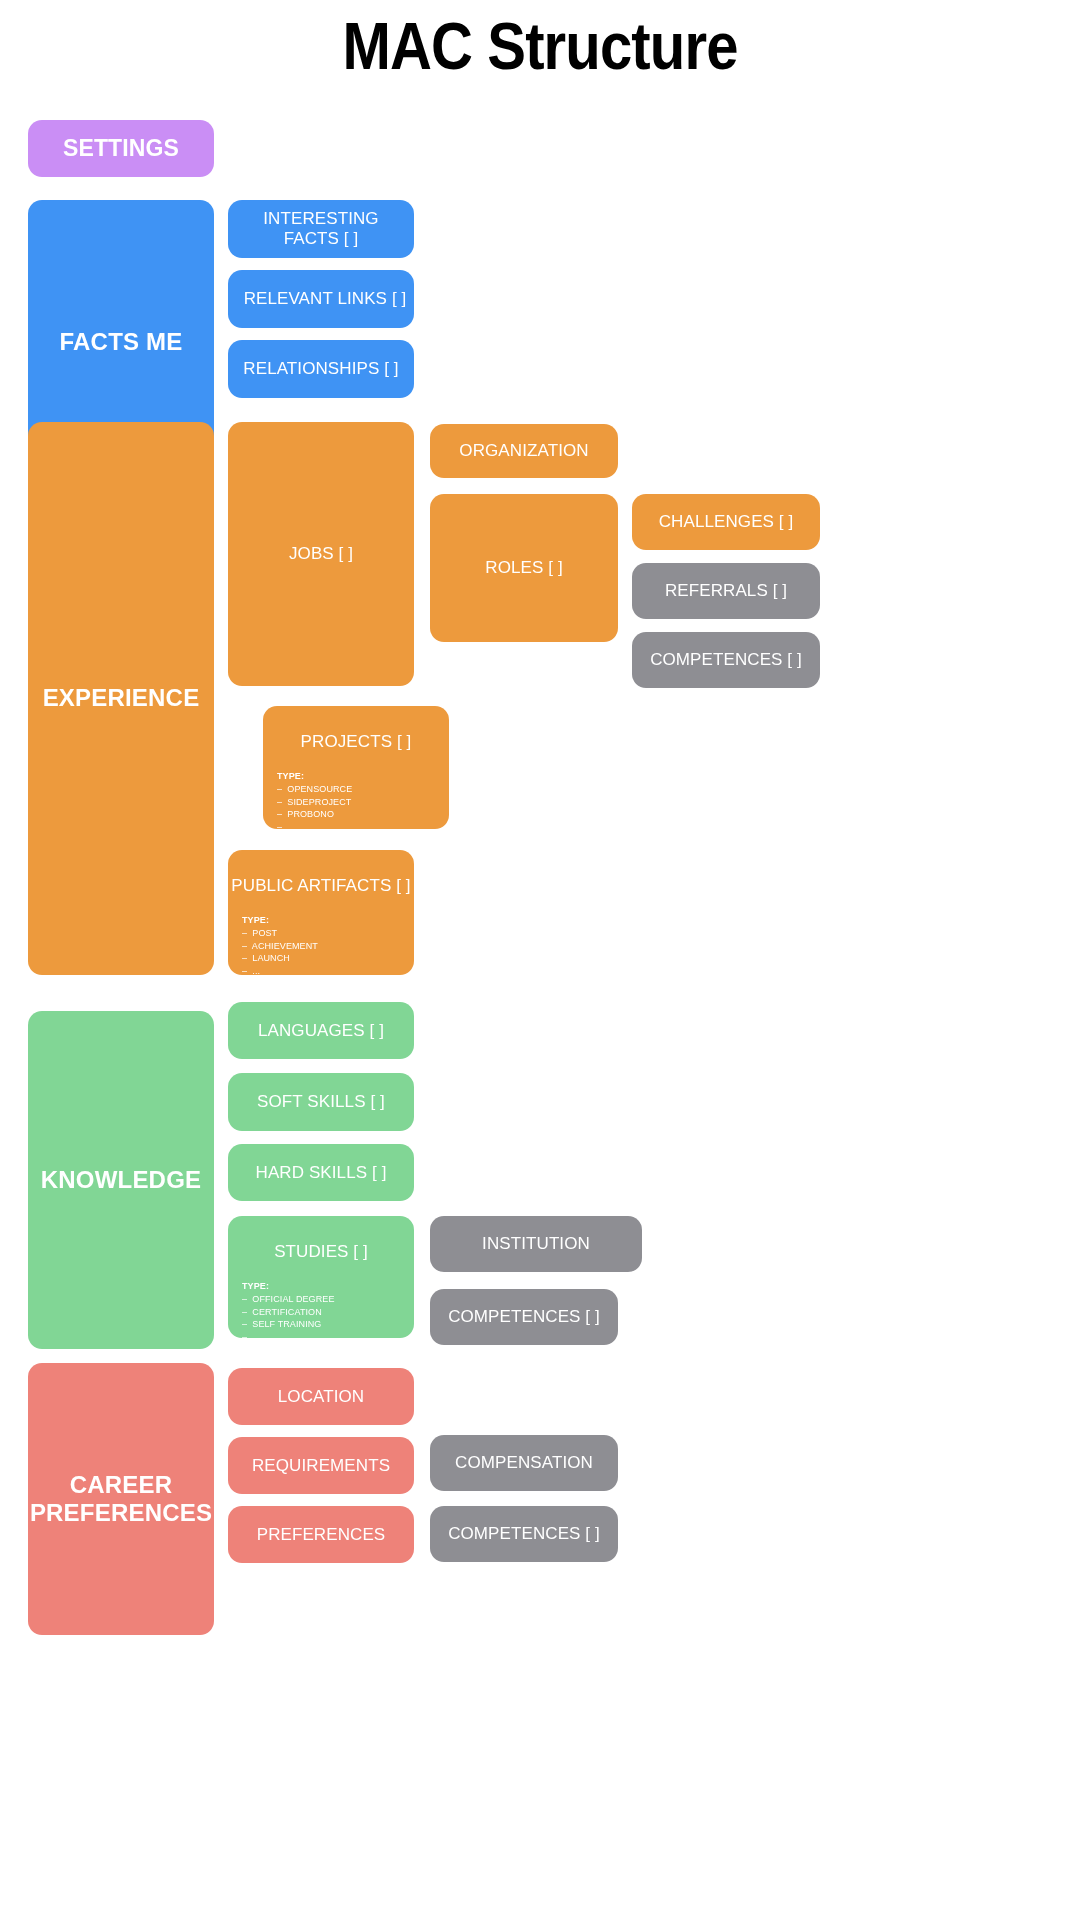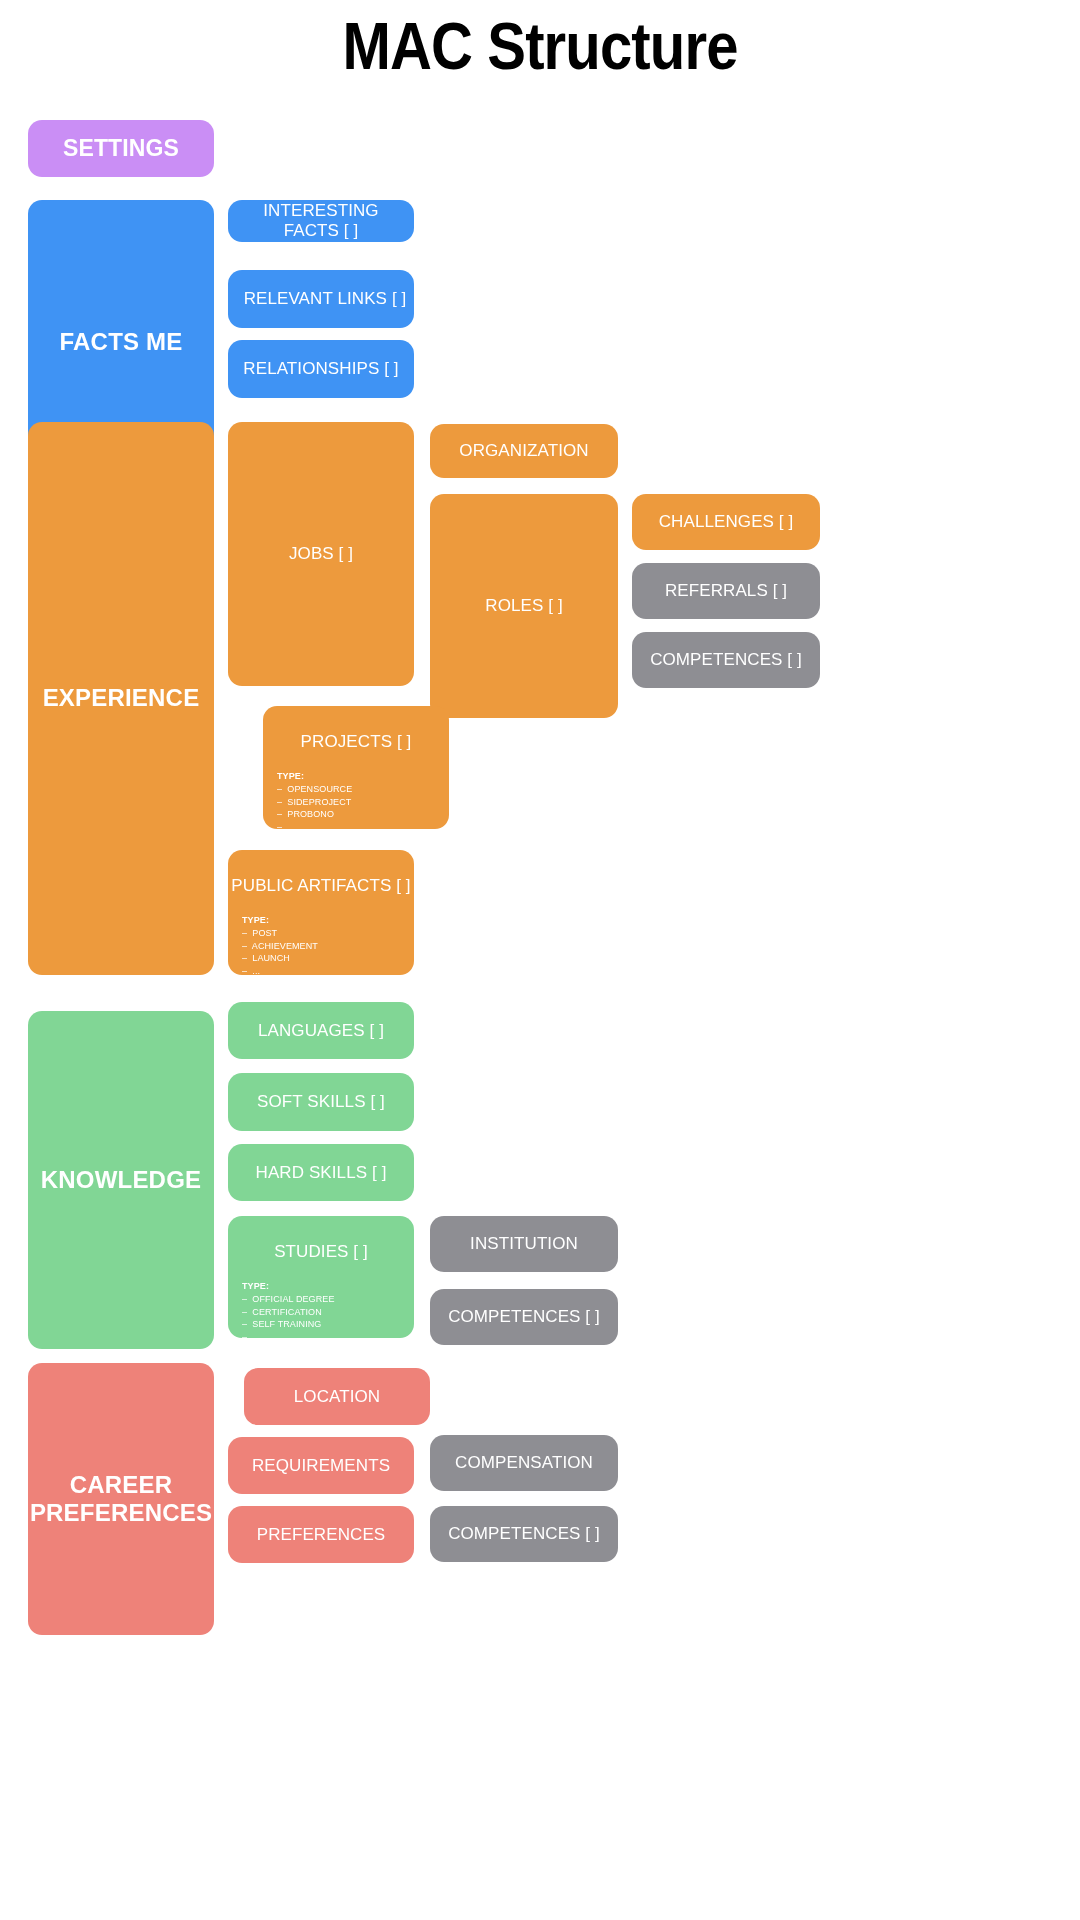--- a/index.html
+++ b/index.html
@@ -114,21 +114,21 @@
 
   <div class="page-title">MAC Structure</div>
 
   <div class="card leaf c-purple" style="left:28px; top:120px; width:186px; height:57px; font-size:23px; font-weight:bold;">
     <span class="card-label">SETTINGS</span>
   </div>
 
   <div class="card section c-blue" style="left:28px; top:200px; width:186px; height:285px;">
     <span class="card-label">FACTS ME</span>
   </div>
-  <div class="card leaf c-blue" style="left:228px; top:200px; width:186px; height:42px;">
+  <div class="card leaf c-blue" style="left:228px; top:200px; width:186px; height:58px;">
     <span class="card-label">INTERESTING FACTS [ ]</span>
   </div>
   <div class="card leaf c-blue" style="left:228px; top:270px; width:186px; height:58px;padding-left:8px;">
     <span class="card-label">RELEVANT LINKS [ ]</span>
   </div>
   <div class="card leaf c-blue" style="left:228px; top:340px; width:186px; height:58px;">
     <span class="card-label">RELATIONSHIPS [ ]</span>
   </div>
 
   <div class="card section c-orange" style="left:28px; top:422px; width:186px; height:553px;">
@@ -136,21 +136,21 @@
   </div>
 
   <div class="card leaf c-orange" style="left:228px; top:422px; width:186px; height:264px;">
     <span class="card-label">JOBS [ ]</span>
   </div>
 
   <div class="card leaf c-orange" style="left:430px; top:424px; width:188px; height:54px;">
     <span class="card-label">ORGANIZATION</span>
   </div>
 
-  <div class="card leaf c-orange" style="left:430px; top:494px; width:188px; height:224px;">
+  <div class="card leaf c-orange" style="left:430px; top:494px; width:188px; height:148px;">
     <span class="card-label">ROLES [ ]</span>
   </div>
 
   <div class="card leaf c-gray" style="left:632px; top:563px; width:188px; height:56px;">
     <span class="card-label">REFERRALS [ ]</span>
   </div>
   <div class="card leaf c-orange" style="left:632px; top:494px; width:188px; height:56px;">
     <span class="card-label">CHALLENGES [ ]</span>
   </div>
   <div class="card leaf c-gray" style="left:632px; top:632px; width:188px; height:56px;">
@@ -196,32 +196,32 @@
     <span class="typed-title">STUDIES [ ]</span>
     <span class="typed-list">
       <span class="type-head">TYPE:</span>
       <span class="type-item">–  OFFICIAL DEGREE</span>
       <span class="type-item">–  CERTIFICATION</span>
       <span class="type-item">–  SELF TRAINING</span>
       <span class="type-item">–  ...</span>
     </span>
   </div>
 
-  <div class="card leaf c-gray" style="left:430px; top:1216px; width:188px; height:56px;">
+  <div class="card leaf c-gray" style="left:430px; top:1216px; width:212px; height:56px;">
     <span class="card-label">INSTITUTION</span>
   </div>
   <div class="card leaf c-gray" style="left:430px; top:1289px; width:188px; height:56px;">
     <span class="card-label">COMPETENCES [ ]</span>
   </div>
 
   <div class="card section c-red" style="left:28px; top:1363px; width:186px; height:272px;">
     <span class="card-label">CAREER
 PREFERENCES</span>
   </div>
-  <div class="card leaf c-red" style="left:228px; top:1368px; width:186px; height:57px;margin-left:16px;">
+  <div class="card leaf c-red" style="left:228px; top:1368px; width:186px; height:57px;">
     <span class="card-label">LOCATION</span>
   </div>
   <div class="card leaf c-red" style="left:228px; top:1437px; width:186px; height:57px;">
     <span class="card-label">REQUIREMENTS</span>
   </div>
   <div class="card leaf c-red" style="left:228px; top:1506px; width:186px; height:57px;">
     <span class="card-label">PREFERENCES</span>
   </div>
 
   <div class="card leaf c-gray" style="left:430px; top:1435px; width:188px; height:56px;">

